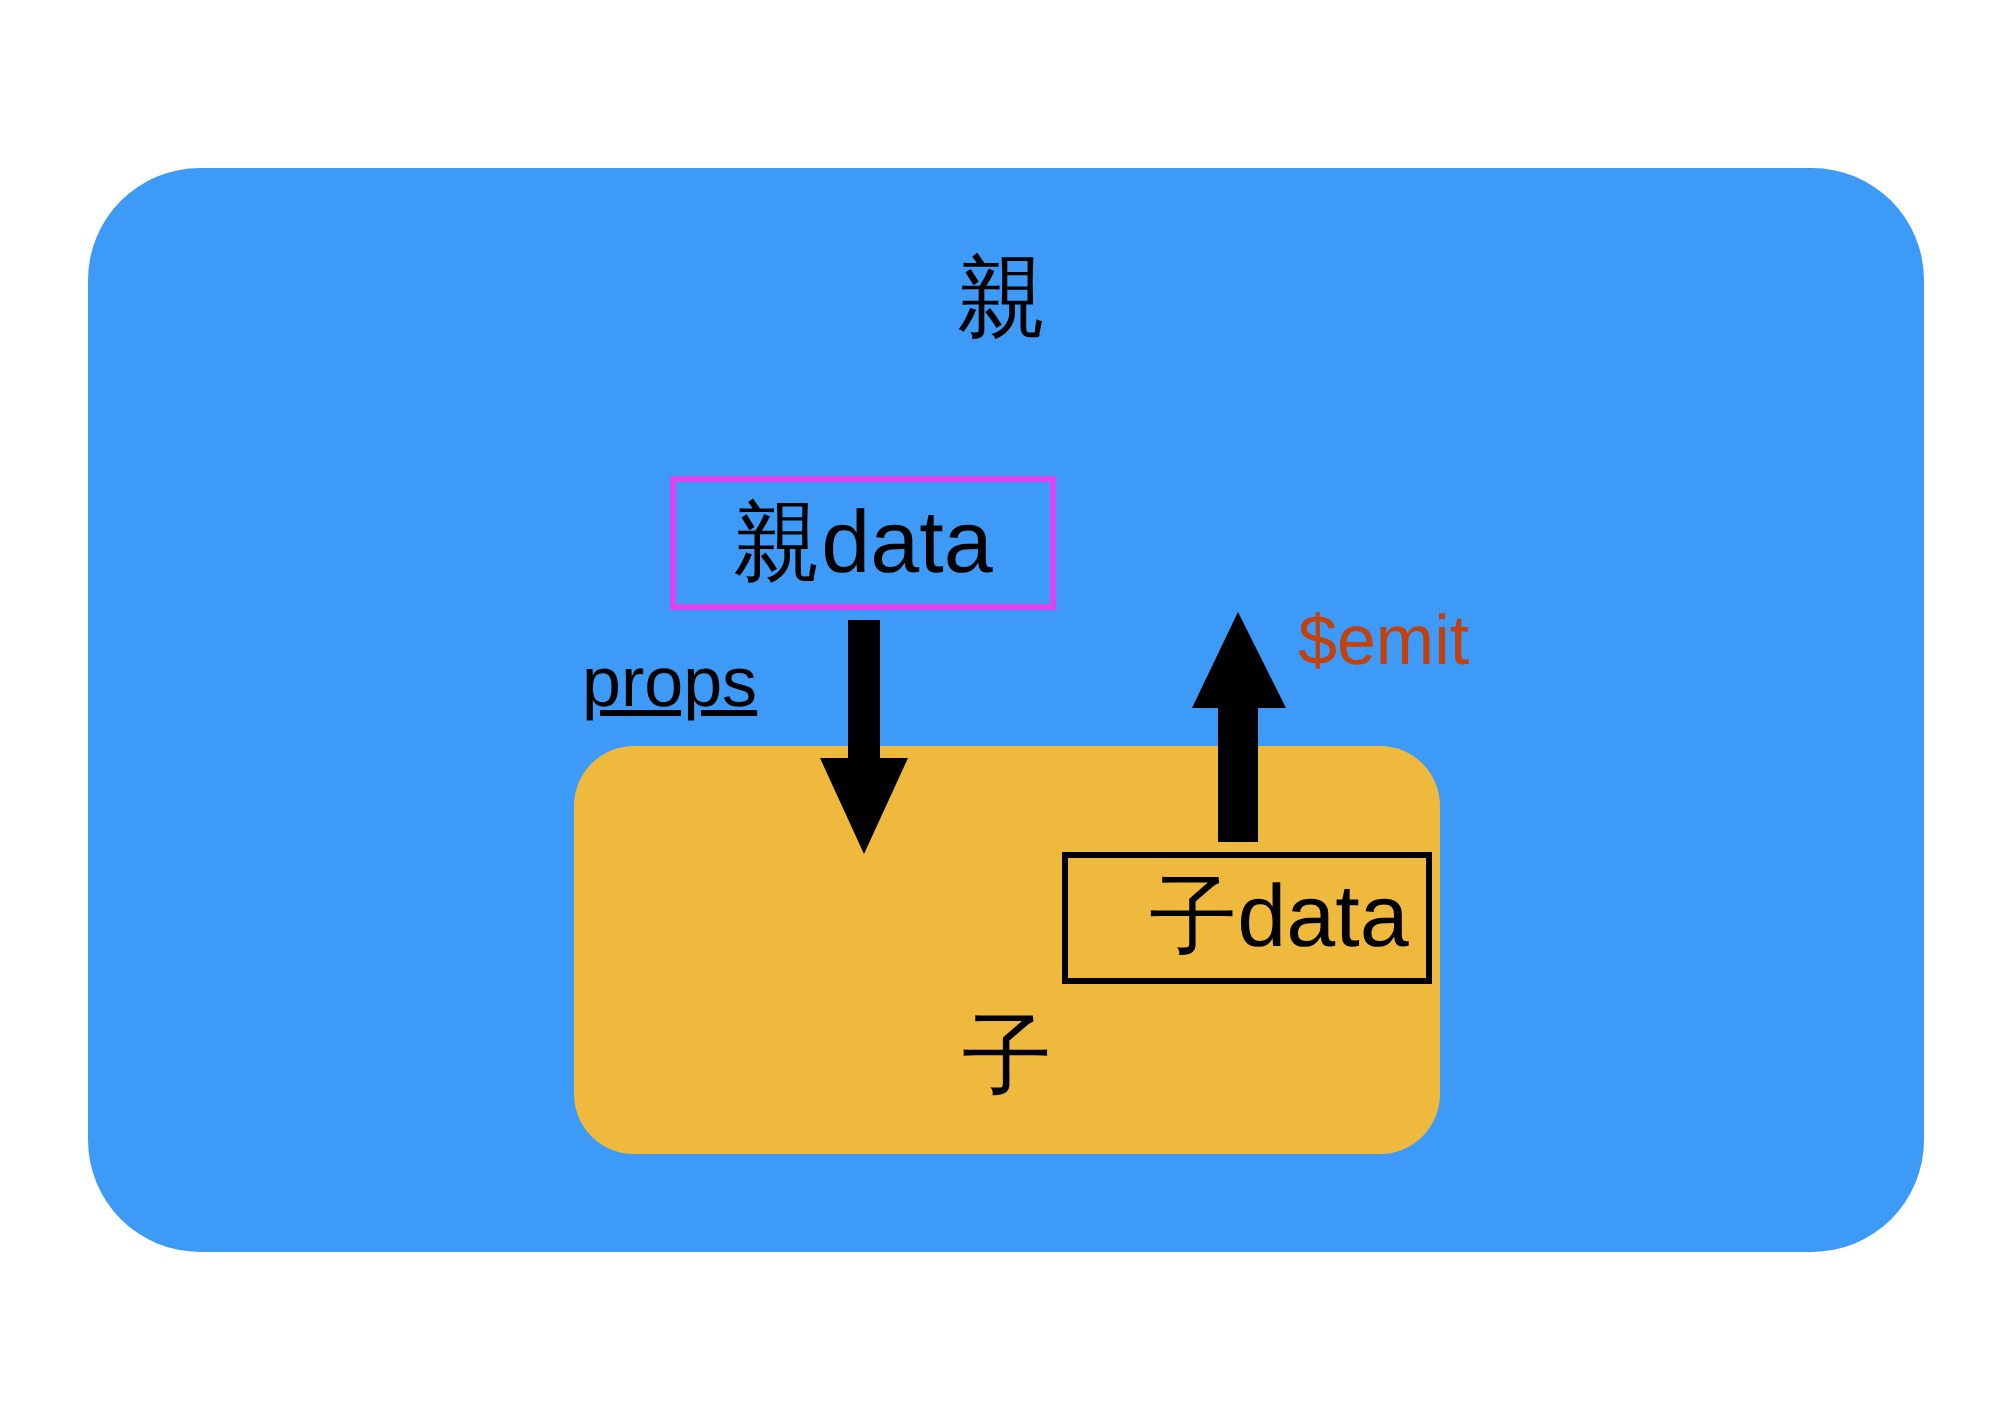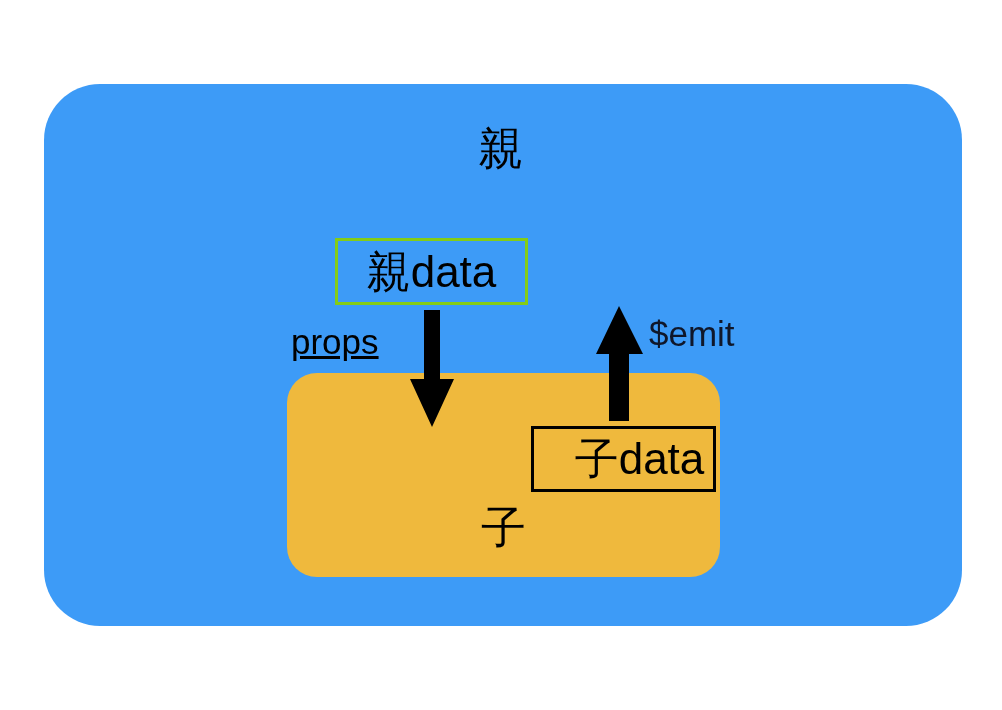--- a/index.html
+++ b/index.html
@@ -44,21 +44,21 @@
     letter-spacing: 0px;
   }
 
   
   #parent-data-box {
     position: absolute;
     left: 335px;
     top: 238px;
     width: 193px;
     height: 67px;
-    border: 3px solid #84cc16;
+    border: 3px solid #d946ef;
     box-sizing: border-box;
     display: flex;
     align-items: center;
     justify-content: center;
   }
   #parent-data-box .boxlabel {
     font-size: 44px;
     line-height: 44px;
     color: #000000;
     white-space: nowrap;
@@ -73,24 +73,24 @@
     line-height: 40px;
     color: #000000;
     white-space: nowrap;
     text-decoration: underline;
   }
 
   
   #emit-label {
     position: absolute;
     left: 649px;
-    top: 314px;
+    top: 301px;
     font-size: 35px;
     line-height: 40px;
-    color: #0f172a;
+    color: #c2410c;
     white-space: nowrap;
   }
 
   
   .arrow-svg {
     position: absolute;
     overflow: visible;
   }
   #props-arrow { left: 405px; top: 310px; }
   #emit-arrow  { left: 595px; top: 303px; }

